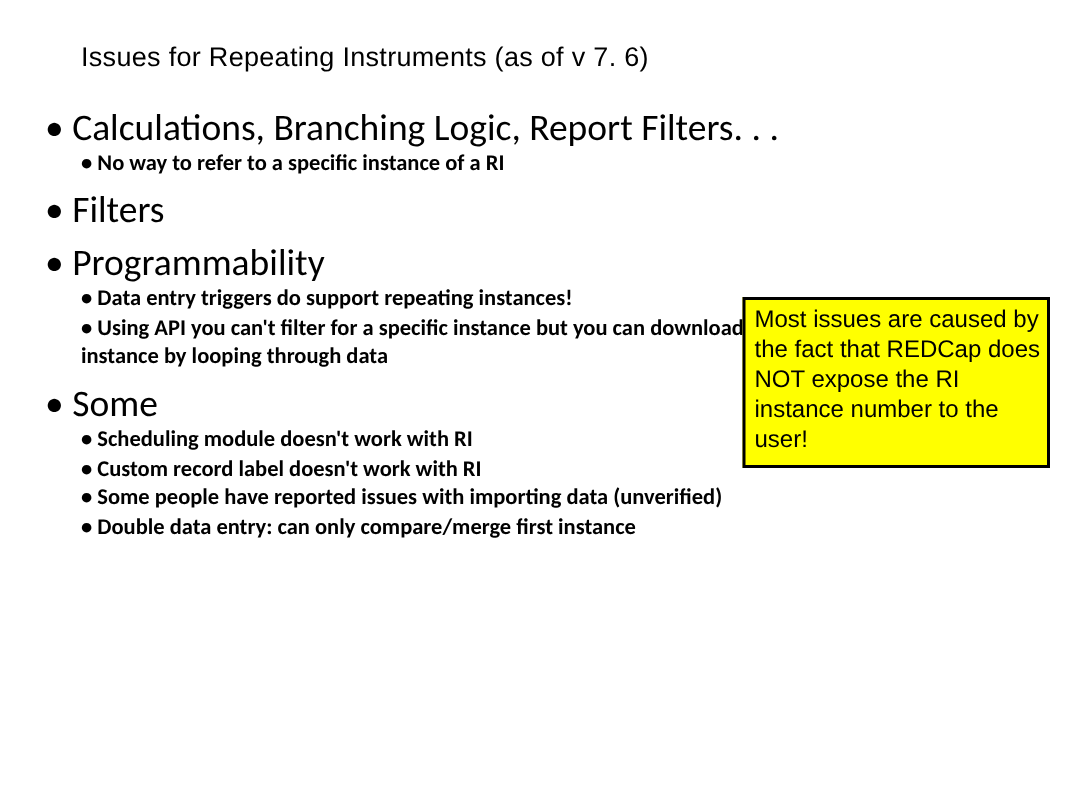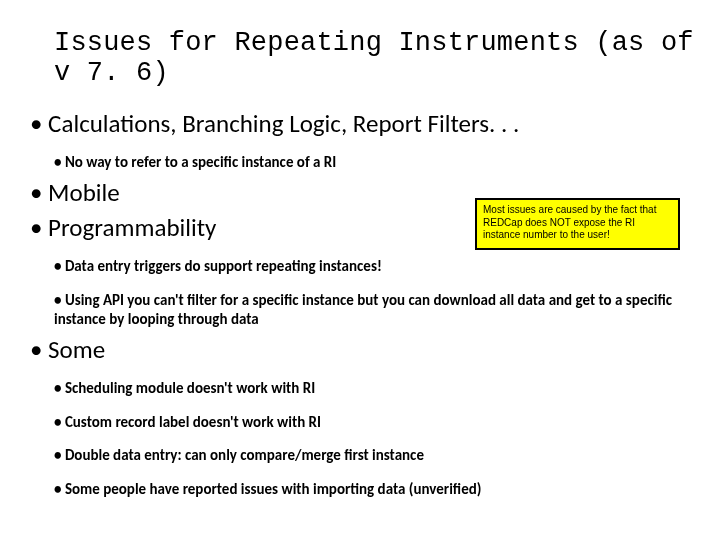--- a/index.html
+++ b/index.html
@@ -12,84 +12,84 @@
     color: #000;
   }
   .slide {
     position: relative;
     width: 720px;
     height: 540px;
     box-sizing: border-box;
     padding: 28px 24px 24px 24px;
   }
   .title {
-    font-family: Liberation Mono, monospace;
-    font-size: 27px;
+    font-family: Liberation Sans, sans-serif;
+    font-size: 18px;
     font-weight: 400;
     margin: 0 0 20px 30px;
     letter-spacing: 0.2px;
   }
   .content {
     font-size: 18px;
     line-height: 1.25;
     margin-left: 6px;
   }
   .lvl1 {
     font-size: 25px;
     font-weight: 400;
     margin: 4px 0 0 0;
   }
   .lvl1::before {
     content: "• ";
   }
   .lvl2 {
     font-size: 15px;
     font-weight: 700;
-    margin: 14px 0 0 24px;
+    margin: 0 0 0 24px;
     line-height: 1.3;
   }
   .lvl2::before {
     content: "• ";
   }
   .callout {
     position: absolute;
     top: 198px;
-    right: 40px;
+    right: 20px;
     width: 205px;
     background: #ffff00;
     border: 2px solid #000;
     padding: 4px 4px 6px 6px;
     font-family: Arial, Helvetica, sans-serif;
-    font-size: 10px;
+    font-size: 16px;
     line-height: 1.25;
     box-sizing: border-box;
   }
 </style>
 </head>
 <body>
 
 <div class="slide">
 
   <h1 class="title">Issues for Repeating Instruments (as of v 7. 6)</h1>
 
   <div class="content">
 
     <div class="lvl1">Calculations, Branching Logic, Report Filters. . .</div>
     <div class="lvl2">No way to refer to a specific instance of a RI</div>
 
 
-    <div class="lvl1">Mobile</div>
+    <div class="lvl1">Filters</div>
 
     <div class="lvl1">Programmability</div>
     <div class="lvl2">Data entry triggers do support repeating instances!</div>
     <div class="lvl2">Using API you can't filter for a specific instance but you can download all data and get to a specific instance by looping through data</div>
 
     <div class="lvl1">Some</div>
     <div class="lvl2">Scheduling module doesn't work with RI</div>
     <div class="lvl2">Custom record label doesn't work with RI</div>
+    <div class="lvl2">Some people have reported issues with importing data (unverified)</div>
     <div class="lvl2">Double data entry: can only compare/merge first instance</div>
-    <div class="lvl2">Some people have reported issues with importing data (unverified)</div>
 
   </div>
 
   <div class="callout">Most issues are caused by the fact that REDCap does NOT expose the RI instance number to the user!</div>
 
 </div>
 
 </body></html>

